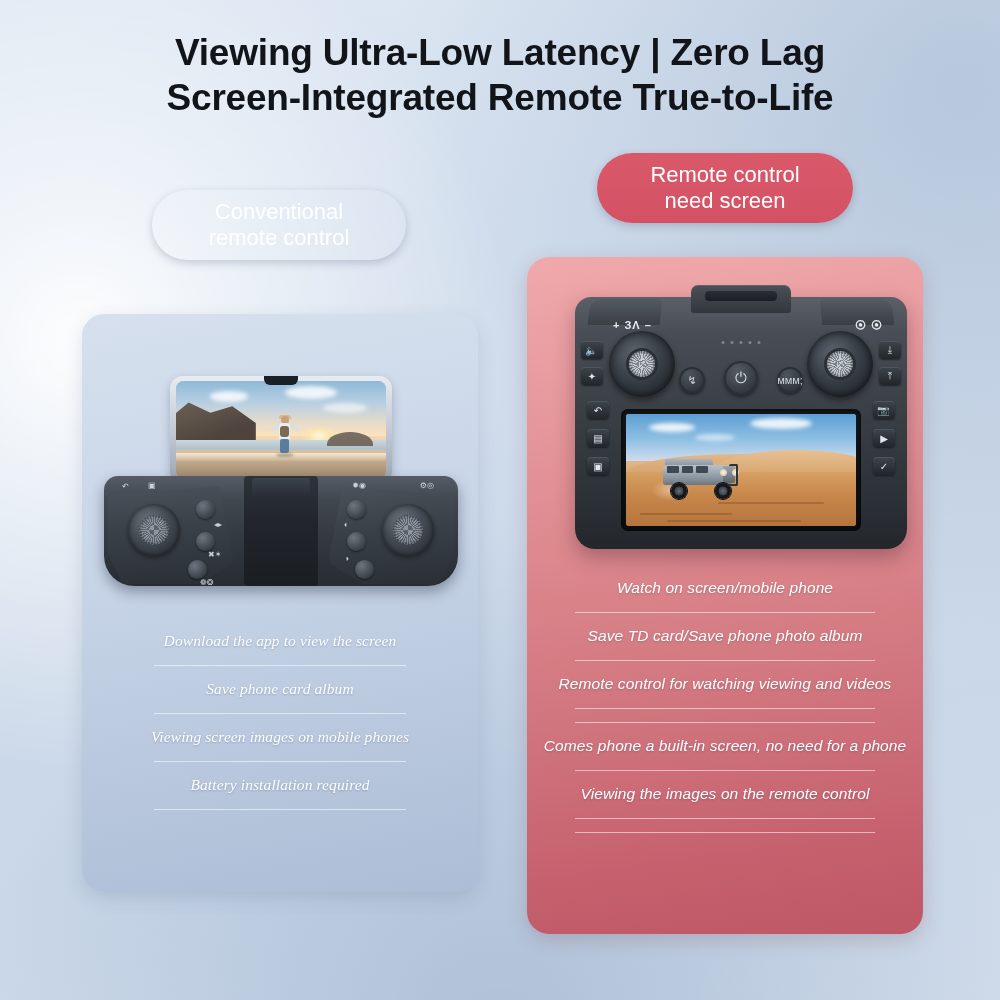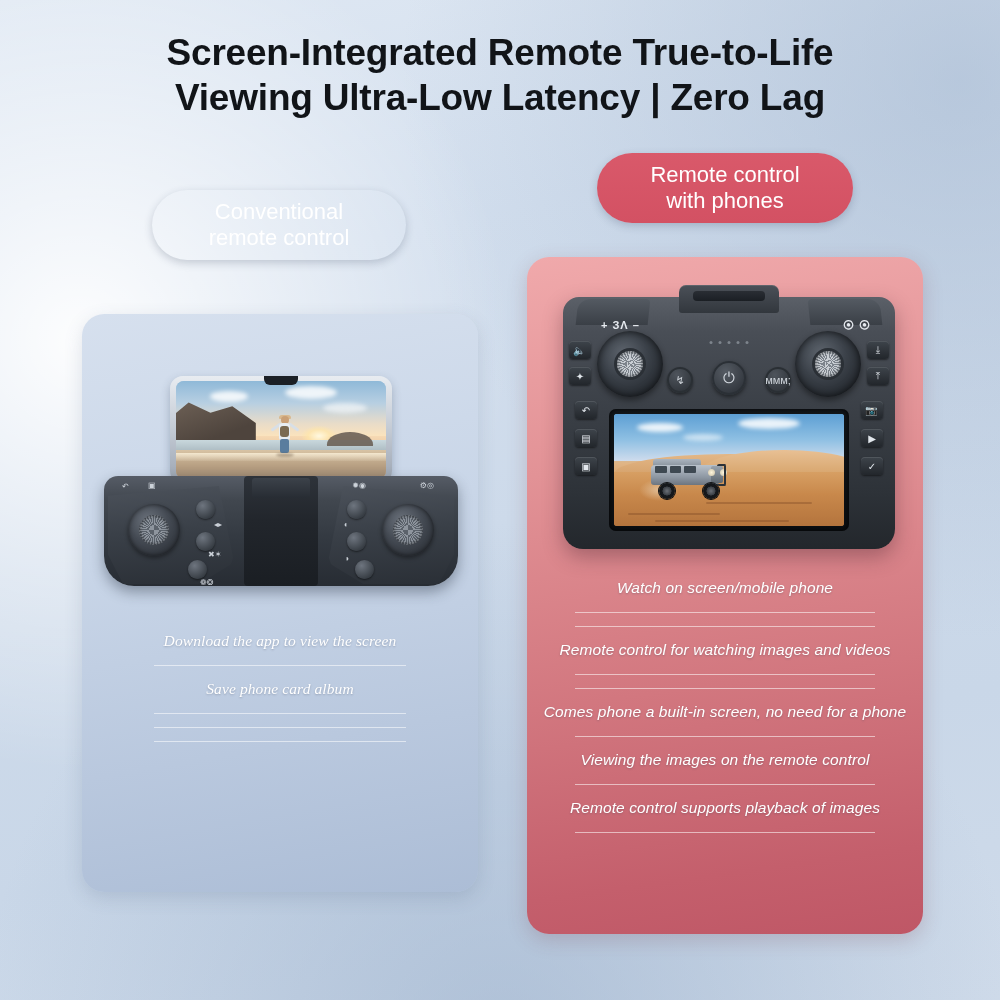--- a/index.html
+++ b/index.html
@@ -153,21 +153,21 @@
   }
   .stick.l { left:24px; } .stick.r { right:24px; }
   .btn-rnd {
     position:absolute; width:19px; height:19px; border-radius:50%;
     background:radial-gradient(circle at 35% 30%,#6e757f,#3a4047 70%,#262b31);
     box-shadow:0 1px 2px rgba(0,0,0,.5);
   }
   .ic-lbl { position:absolute; color:#d7dde4; font-size:8px; opacity:.92; }
 
   
-  #product-right { position:absolute; left:4px; top:22px; width:396px; height:290px; }
+  #product-right { position:absolute; left:16px; top:22px; width:396px; height:290px; }
   .rc { position:absolute; left:32px; top:18px; width:332px; height:252px; }
   .rc-body {
     position:absolute; inset:0; border-radius:16px 16px 20px 20px;
     background:linear-gradient(180deg,#5b6068 0%,#494e56 14%,#3a3f46 46%,#2d3238 78%,#23272c 100%);
     box-shadow:0 8px 20px rgba(60,30,40,0.35);
   }
   .rc-top-hump {
     position:absolute; left:116px; top:-12px; width:100px; height:28px;
     background:linear-gradient(180deg,#4b5058,#32373d); border-radius:7px 7px 3px 3px;
     box-shadow:inset 0 1px 0 rgba(255,255,255,.12);
@@ -262,35 +262,35 @@
     color:#e2e7ec; font-size:10px;
   }
   .rc-shoulder-btns { position:absolute; top:44px; display:flex; flex-direction:column; gap:8px; }
   .rc-shoulder-btns.l { left:6px; } .rc-shoulder-btns.r { right:6px; }
   .rc-top-lbl { position:absolute; color:#e7ebf0; font-size:11px; font-weight:600; letter-spacing:1px; }
 </style>
 </head>
 <body>
 
 <div class="title">
+  <span>Viewing Ultra-Low Latency | Zero Lag</span>
   <span>Screen-Integrated Remote True-to-Life</span>
-  <span>Viewing Ultra-Low Latency | Zero Lag</span>
 </div>
 
 <div class="badge" id="badge-left">
   <div>
     <span>Conventional</span>
     <span>remote control</span>
   </div>
 </div>
 
 <div class="badge" id="badge-right">
   <div>
     <span>Remote control</span>
-    <span>with phones</span>
+    <span>need screen</span>
   </div>
 </div>
 
 <div class="card" id="card-left">
 
   <div id="product-left">
 
     <div class="phone">
       <div class="phone-notch"></div>
       <div class="phone-screen">
@@ -344,21 +344,23 @@
       <div class="ic-lbl" style="right:110px;top:44px;">◖</div>
       <div class="ic-lbl" style="right:108px;top:78px;">◗</div>
     </div>
   </div>
 
   <div class="features" id="list-left" style="top:316px;">
     <div class="feat">Download the app to view the screen</div>
     <div class="sep"></div>
     <div class="feat">Save phone card album</div>
     <div class="sep"></div>
-    <div class="sep"></div>
+    <div class="feat">Viewing screen images on mobile phones</div>
+    <div class="sep"></div>
+    <div class="feat">Battery installation required</div>
     <div class="sep"></div>
   </div>
 </div>
 
 <div class="card" id="card-right">
 
   <div id="product-right">
     <div class="rc">
       <div class="rc-body"></div>
       <div class="rc-shoulder-l"></div>
@@ -432,24 +434,24 @@
             <div class="ds-wheel" style="left:52px;"></div>
           </div>
         </div>
       </div>
     </div>
   </div>
 
   <div class="features" id="list-right" style="top:320px;">
     <div class="feat">Watch on screen/mobile phone</div>
     <div class="sep"></div>
-    <div class="sep"></div>
-    <div class="feat">Remote control for watching images and videos</div>
+    <div class="feat">Save TD card/Save phone photo album</div>
+    <div class="sep"></div>
+    <div class="feat">Remote control for watching viewing and videos</div>
     <div class="sep"></div>
     <div class="sep"></div>
     <div class="feat">Comes phone a built-in screen, no need for a phone</div>
     <div class="sep"></div>
     <div class="feat">Viewing the images on the remote control</div>
     <div class="sep"></div>
-    <div class="feat">Remote control supports playback of images</div>
     <div class="sep"></div>
   </div>
 </div>
 
 </body></html>

